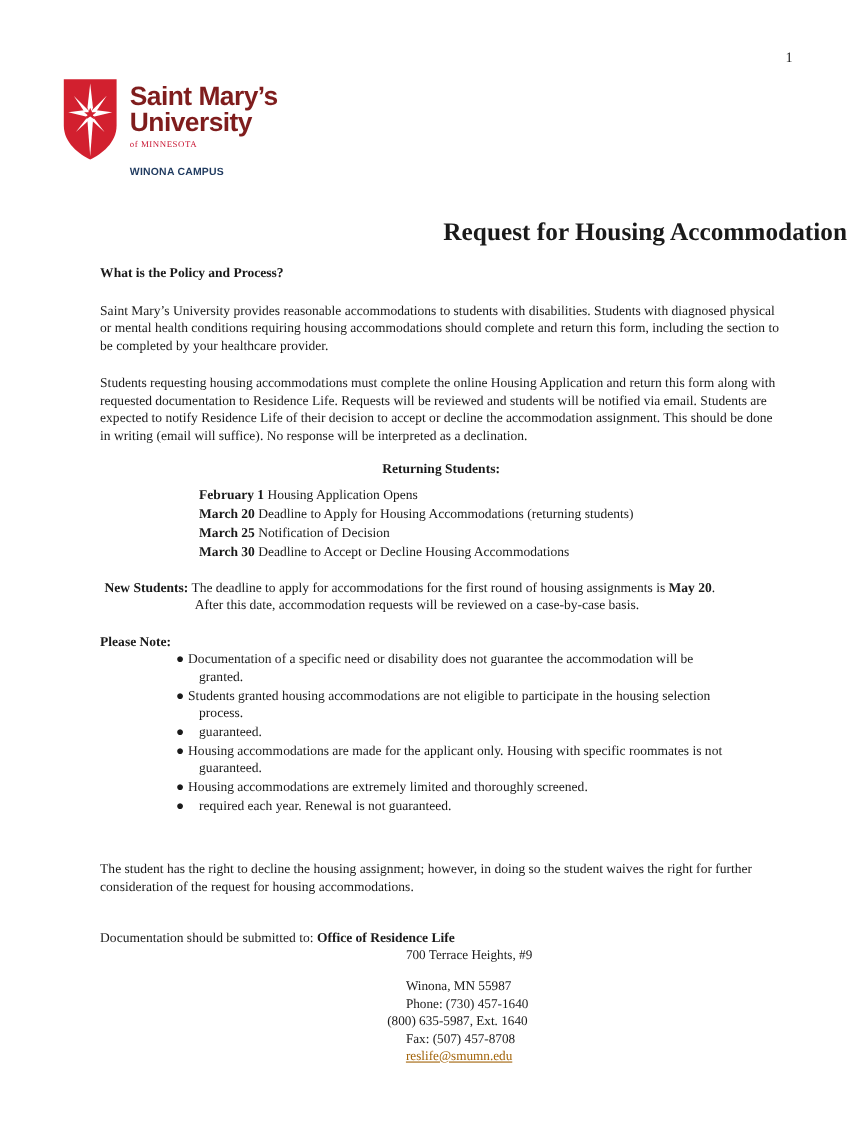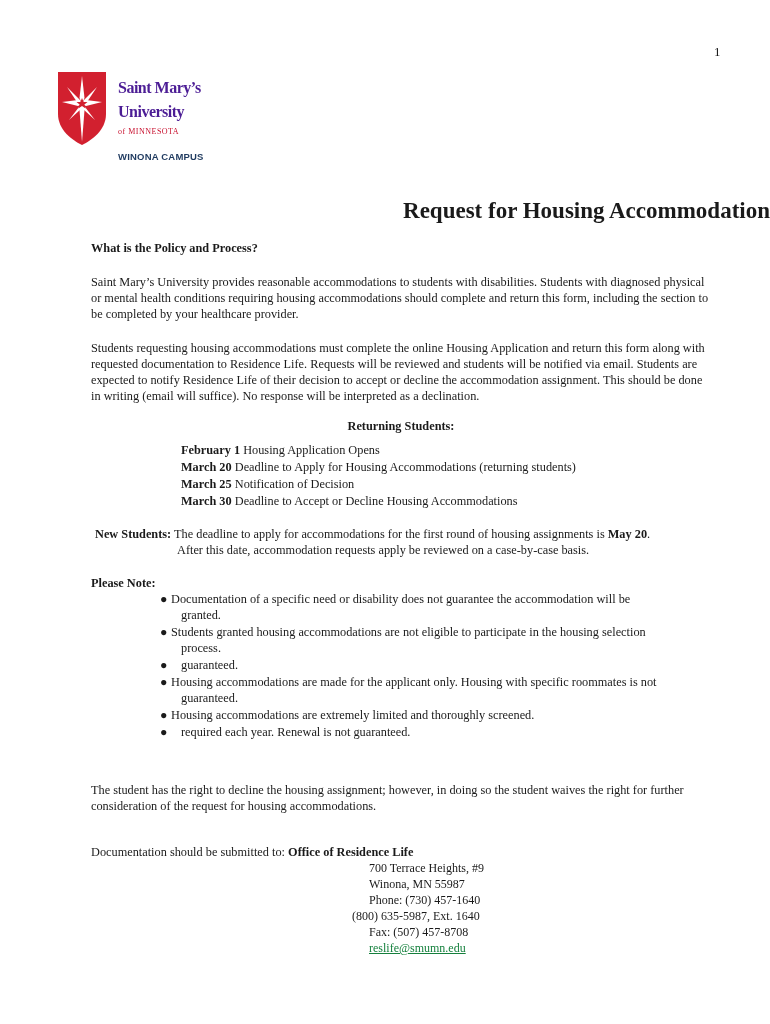--- a/index.html
+++ b/index.html
@@ -1,38 +1,38 @@
 <!DOCTYPE html>
 <html><head>
 <meta charset="utf-8">
 <style>
   html, body { margin: 0; padding: 0; background: #ffffff; }
   body { width: 770px; height: 1024px; position: relative; overflow: hidden;
          font-family: "Liberation Serif", serif; color: #1a1a1a; }
   .page-num { position: absolute; left: 714px; top: 44px; font-size: 13px; }
   .logo { position: absolute; left: 56px; top: 70px; width: 200px; height: 95px; }
   .logo-shield { position: absolute; left: 0; top: 0; width: 52px; height: 76px; }
-  .logo-name { position: absolute; left: 62px; top: 6px; font-family: Liberation Serif, serif;
-               font-weight: bold; color: #4c1d95; font-size: 16px; line-height: 24px; letter-spacing: -0.5px; }
+  .logo-name { position: absolute; left: 62px; top: 6px; font-family: Liberation Sans, sans-serif;
+               font-weight: bold; color: #7f1d1d; font-size: 24px; line-height: 24px; letter-spacing: -0.5px; }
   .logo-sub { position: absolute; left: 62px; top: 57px; font-size: 8px; color: #c8102e; letter-spacing: 0.5px; }
   .logo-campus { position: absolute; left: 62px; top: 81px; font-family: "Liberation Sans", sans-serif;
                  font-weight: bold; font-size: 9.5px; color: #1f3a5f; letter-spacing: 0.2px; }
   h1.title { position: absolute; left: 0; width: 770px; top: 198px; margin: 0; text-align: right;
              font-size: 23px; font-weight: bold; padding-left: 52px; box-sizing: border-box; }
   .block { position: absolute; left: 91px; width: 620px; font-size: 12.3px; line-height: 16px; }
   .bold { font-weight: bold; }
   .dates { position: absolute; left: 181px; top: 442px; font-size: 12.3px; line-height: 17px; }
   .bullets { position: absolute; left: 160px; top: 591px; width: 560px; font-size: 12.3px; line-height: 16px;
              margin: 0; padding: 0; list-style: none; }
   .bullets li { position: relative; padding-left: 11px; margin-bottom: 1px; }
   .bullets li .dot { position: absolute; left: 0; top: 0; }
   .bullets li .cont { padding-left: 10px; display: block; }
   .addr { position: absolute; left: 352px; top: 860px; font-size: 12px; line-height: 16px; text-align: right; width: 150px; }
   .addr div { text-align: left; }
-  .link { color: #15803d; text-decoration: underline; text-align: right; }
+  .link { color: #a16207; text-decoration: underline; text-align: right; }
 </style>
 </head>
 <body>
 
 <div class="page-num">1</div>
 
 <div class="logo">
   <svg class="logo-shield" viewBox="0 0 52 76">
     <path d="M2 2 H50 V44 C50 60 36 70 26 75 C16 70 2 60 2 44 Z" fill="#d2202f"></path>
     <g fill="#ffffff">
@@ -67,21 +67,21 @@
 
 <div class="dates">
   <div><span class="bold">February 1</span><span> Housing Application Opens</span></div>
   <div><span class="bold">March 20</span><span> Deadline to Apply for Housing Accommodations (returning students)</span></div>
   <div><span class="bold">March 25</span><span> Notification of Decision</span></div>
   <div><span class="bold">March 30</span><span> Deadline to Accept or Decline Housing Accommodations</span></div>
 </div>
 
 <div class="block" style="top:526px; left:95px; width:630px;">
   <div><span class="bold">New Students:</span><span> The deadline to apply for accommodations for the first round of housing assignments is </span><span class="bold">May 20</span><span>.</span></div>
-  <div style="padding-left:82px;">After this date, accommodation requests apply be reviewed on a case-by-case basis.</div>
+  <div style="padding-left:82px;">After this date, accommodation requests will be reviewed on a case-by-case basis.</div>
 </div>
 
 <div class="block bold" style="top:575px;">Please Note:</div>
 
 <ul class="bullets">
   <li><span class="dot">●</span><span>Documentation of a specific need or disability does not guarantee the accommodation will be</span><span class="cont">granted.</span></li>
   <li><span class="dot">●</span><span>Students granted housing accommodations are not eligible to participate in the housing selection</span><span class="cont">process.</span></li>
   <li><span class="dot">●</span><span class="cont">guaranteed.</span></li>
   <li><span class="dot">●</span><span>Housing accommodations are made for the applicant only. Housing with specific roommates is not</span><span class="cont">guaranteed.</span></li>
   <li><span class="dot">●</span><span>Housing accommodations are extremely limited and thoroughly screened.</span></li>
@@ -89,18 +89,18 @@
 </ul>
 
 <div class="block" style="top:782px;">The student has the right to decline the housing assignment; however, in doing so the student waives the right for further consideration of the request for housing accommodations.</div>
 
 <div class="block" style="top:844px;">
   <span>Documentation should be submitted to: </span><span class="bold">Office of Residence Life</span>
 </div>
 
 <div class="addr">
   <div style="padding-left:17px;">700 Terrace Heights, #9</div>
-  <div style="padding-left:17px;">Winona, MN 55987</div>
+  <div style="padding-left:17px;margin-top:12px;">Winona, MN 55987</div>
   <div style="padding-left:17px;">Phone: (730) 457-1640</div>
   <div>(800) 635-5987, Ext. 1640</div>
   <div style="padding-left:17px;">Fax: (507) 457-8708</div>
   <div style="padding-left:17px;"><a class="link">reslife@smumn.edu</a></div>
 </div>
 
 </body></html>

